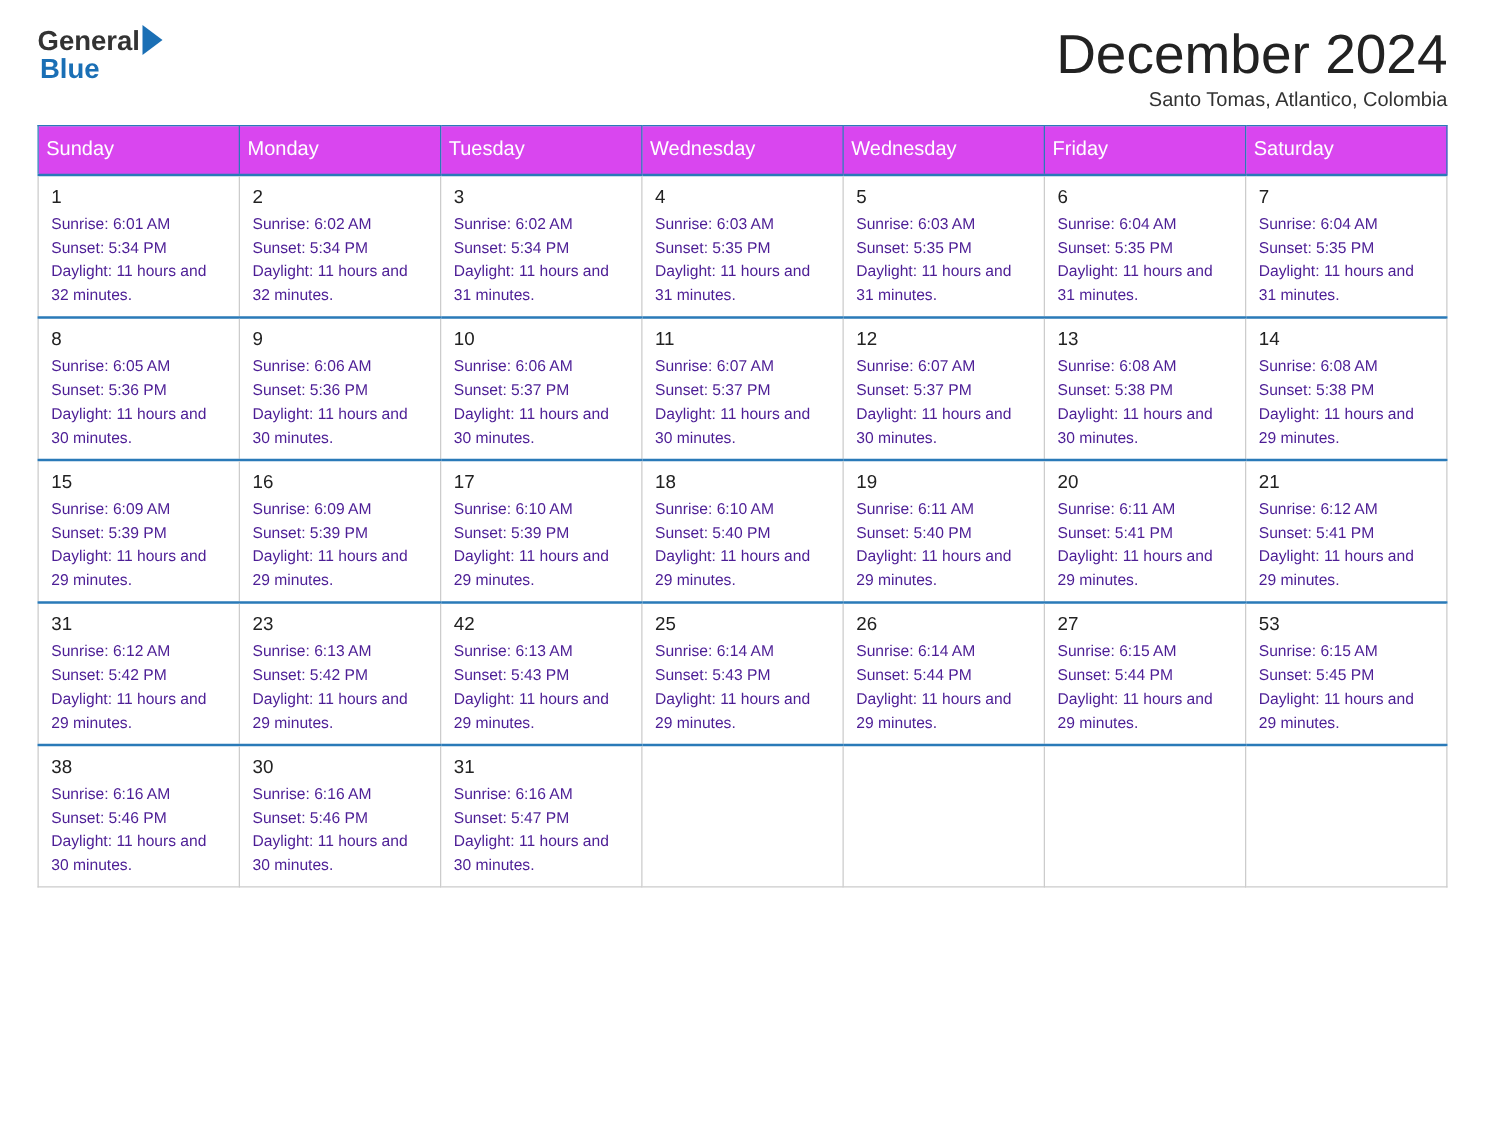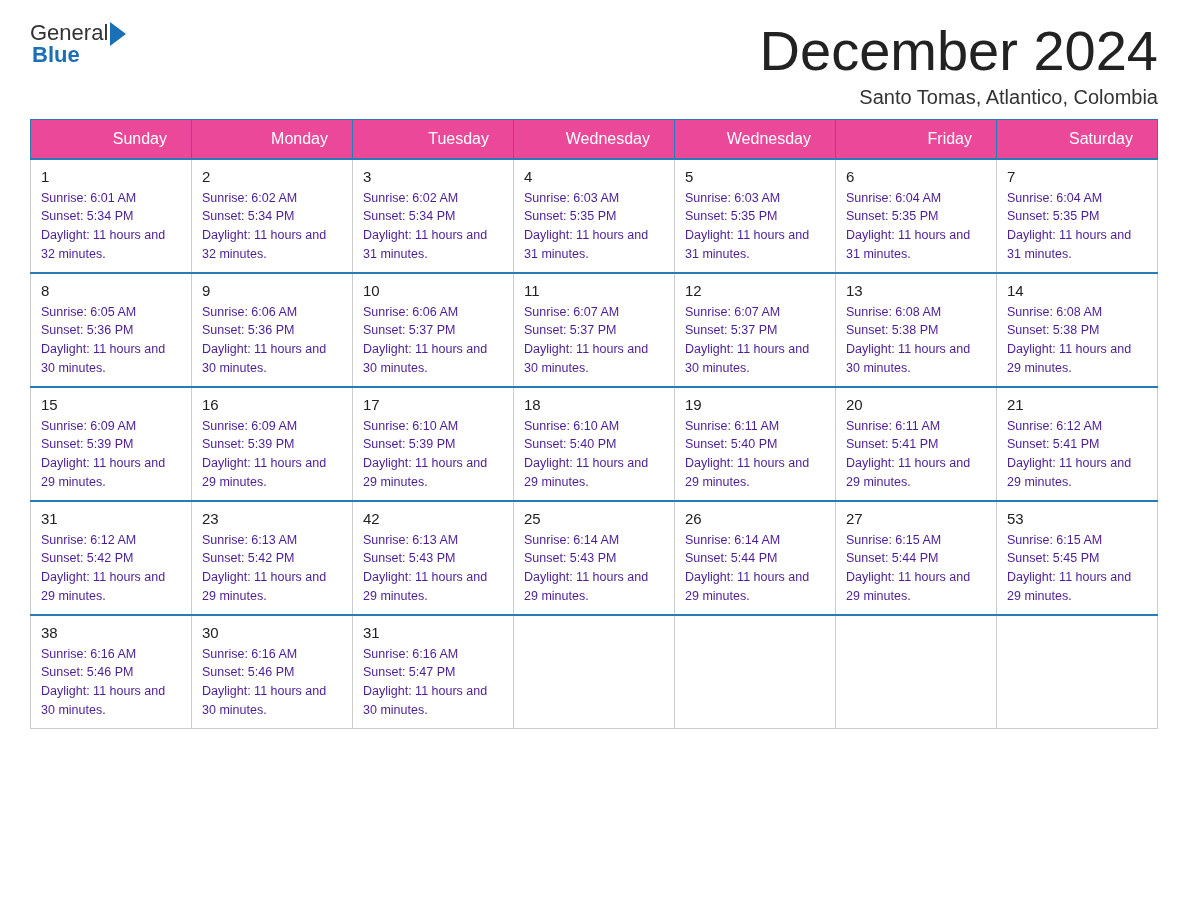--- a/index.html
+++ b/index.html
@@ -16,59 +16,59 @@
       align-items: flex-start;
       margin-bottom: 6px;
     }
     .logo {
       display: flex;
       flex-direction: column;
       align-items: flex-start;
     }
     .logo-text {
       display: flex;
-      align-items: flex-end;
+      align-items: flex-start;
       font-size: 22px;
-      font-weight: normal;
+      font-weight: bold;
       color: #333;
     }
     .logo-general { color: #333; }
     .logo-arrow {
       display: inline-block;
       width: 0;
       height: 0;
       border-top: 12px solid transparent;
       border-bottom: 12px solid transparent;
       border-left: 16px solid #1a6fb5;
       margin: 0 2px;
     }
     .title-block { text-align: right; }
     .month-title {
-      font-size: 56px;
+      font-size: 44px;
       font-weight: 300;
       color: #222;
       line-height: 1.1;
     }
     .subtitle {
-      font-size: 20px;
+      font-size: 16px;
       color: #333;
       margin-top: 4px;
     }
     .calendar {
       width: 100%;
       border-collapse: collapse;
       margin-top: 10px;
     }
     .calendar th {
-      background-color: #ec4899;
+      background-color: #d946ef;
       color: #fff;
       font-size: 16px;
       font-weight: normal;
-      padding: 10px 24px;
-      text-align: right;
+      padding: 10px 6px;
+      text-align: left;
       border: 1px solid #2a7ab8;
     }
     .calendar td {
       vertical-align: top;
       border: 1px solid #ccc;
       padding: 8px 10px;
       width: 14.28%;
       min-height: 110px;
     }
     .calendar tr.week-row td {

